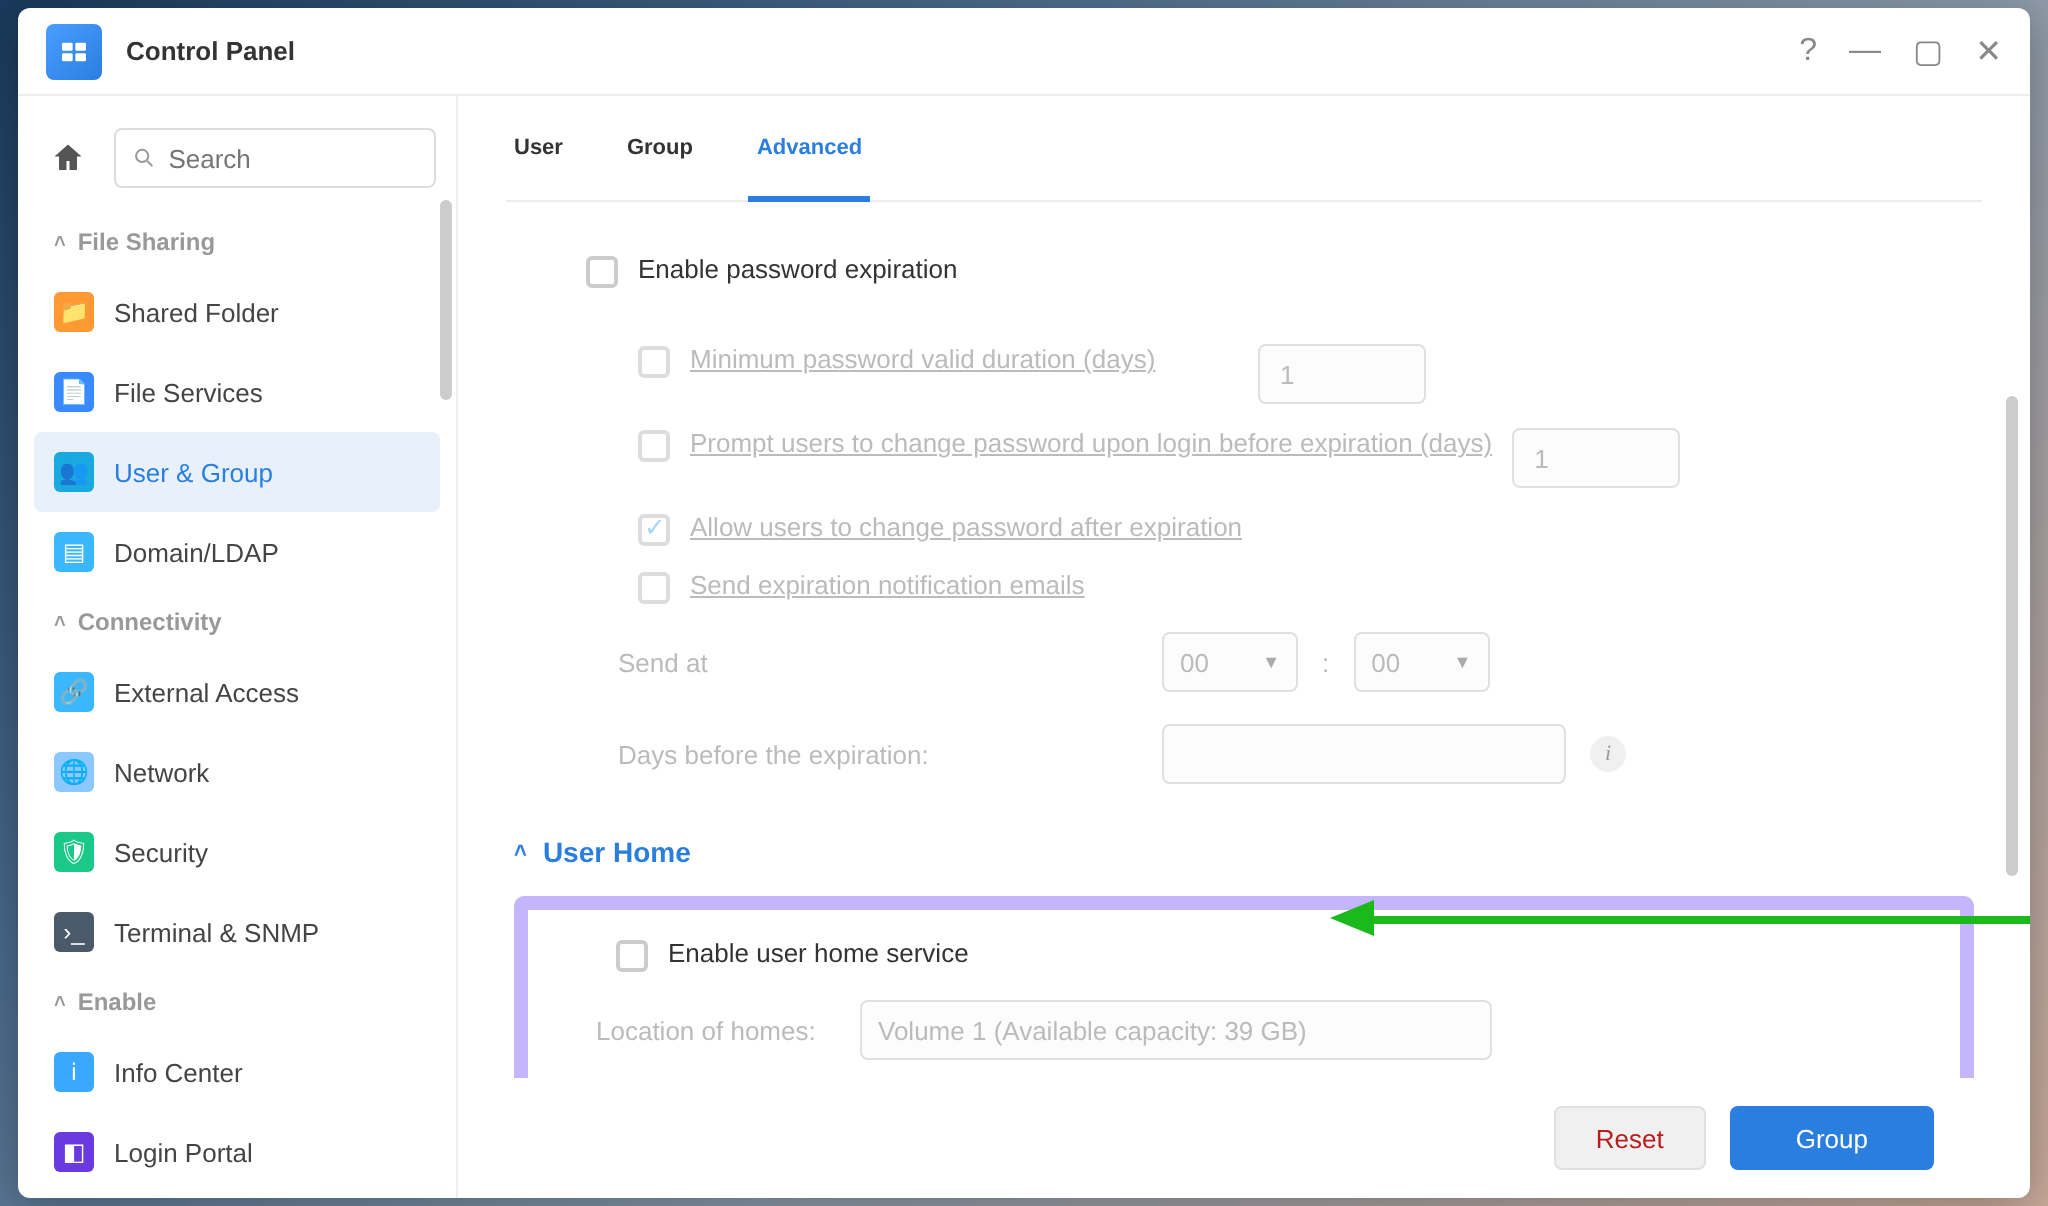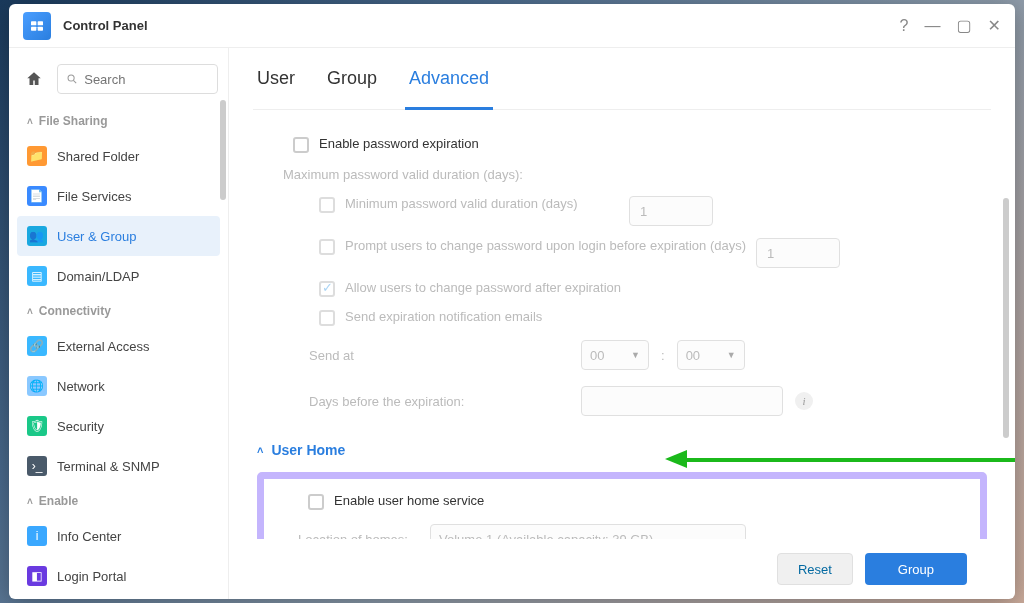--- a/index.html
+++ b/index.html
@@ -30,50 +30,50 @@
 .si-teal { background: #1aa8e0; }
 .si-cyan { background: #3ab8ff; }
 .si-light { background: #8ac8ff; }
 .si-green { background: #1ac888; }
 .si-dark { background: #4a5a6a; }
 .si-skyblue { background: #3aa8ff; }
 .si-purple { background: #6a3ae0; }
 .content { flex: 1; display: flex; flex-direction: column; padding: 12px 24px 0 24px; overflow: hidden; position: relative; }
 .content-scroll { position: absolute; right: 6px; top: 150px; width: 6px; height: 240px; background: #ccc; border-radius: 3px; }
 .tabs { display: flex; gap: 24px; border-bottom: 1px solid #eee; }
-.tab { padding: 8px 4px 20px 4px; font-size: 18px; font-weight: 400; color: #333; cursor: pointer; position: relative; }
+.tab { padding: 8px 4px 20px 4px; font-size: 11px; font-weight: 700; color: #333; cursor: pointer; position: relative; }
 .tab.active { color: #2a7edf; }
 .tab.active::after { content: ''; position: absolute; bottom: -1px; left: 0; right: 0; height: 3px; background: #2a7edf; }
 .settings { flex: 1; overflow-y: auto; padding: 20px 4px 0 4px; }
 .checkbox-row { display: flex; align-items: flex-start; gap: 10px; padding: 6px 0; margin-left: 36px; }
 .checkbox { width: 16px; height: 16px; border: 2px solid #ccc; border-radius: 3px; cursor: pointer; flex-shrink: 0; position: relative; margin-top: 1px; }
 .checkbox.checked { border-color: #2a7edf; }
 .checkbox.checked::after { content: '✓'; position: absolute; top: -3px; left: 1px; color: #2a7edf; font-size: 13px; }
 .checkbox.disabled { border-color: #ddd; cursor: default; }
 .checkbox.checked.disabled::after { color: #aad4f4; }
 .cb-label { font-size: 13px; color: #333; }
-.cb-label.disabled { color: #bbb; }
+.cb-label.disabled { color: #bbb; text-decoration: underline; }
 .sub-settings { padding-left: 26px; }
 .setting-row { display: flex; align-items: center; padding: 8px 0; gap: 12px; }
 .setting-label { font-size: 13px; color: #bbb; min-width: 286px; }
 .text-input { height: 30px; width: 84px; border: 1px solid #e0e0e0; border-radius: 4px; padding: 0 10px; font-size: 13px; color: #bbb; background: #fcfcfc; }
 .text-input.wide { width: 202px; }
 .select-like { height: 30px; min-width: 68px; border: 1px solid #e0e0e0; border-radius: 4px; padding: 0 8px; font-size: 13px; color: #bbb; background: #fcfcfc; display: flex; align-items: center; justify-content: space-between; gap: 8px; }
 .select-like.wide { min-width: 316px; }
 .select-like .caret { font-size: 9px; color: #aaa; }
 .time-sep { font-size: 13px; color: #bbb; }
 .info-icon { width: 18px; height: 18px; border-radius: 50%; background: #f0f0f0; color: #999; display: flex; align-items: center; justify-content: center; font-size: 11px; font-style: italic; font-family: Georgia, serif; }
 .section-title { display: flex; align-items: center; gap: 8px; font-size: 14px; font-weight: 600; color: #2a7edf; padding: 18px 0 10px 0; cursor: pointer; }
 .section-title .chev { font-size: 11px; }
 .highlight-box { border: 7px solid #c4b5fd; border-radius: 5px; padding: 8px 8px 12px 8px; margin-top: 4px; }
 .arrow-annot { position: absolute; top: 400px; left: 436px; width: 420px; height: 20px; pointer-events: none; }
 .arrow-line { position: absolute; top: 10px; left: 20px; right: 0; height: 4px; background: #1bb91b; }
 .arrow-head { position: absolute; top: 2px; left: 0; width: 0; height: 0; border-right: 22px solid #1bb91b; border-top: 9px solid transparent; border-bottom: 9px solid transparent; }
 .btn { height: 32px; padding: 0 20px; border-radius: 4px; font-size: 13px; cursor: pointer; display: inline-flex; align-items: center; border: 1px solid transparent; }
-.btn.gray { background: #f0f0f0; color: #0369a1; border-color: #e0e0e0; }
+.btn.gray { background: #f0f0f0; color: #b91c1c; border-color: #e0e0e0; }
 .btn.primary { background: #2a7edf; color: #fff; padding: 0 32px; }
 .footer { padding: 14px 24px; display: flex; justify-content: flex-end; gap: 12px; }
 </style>
 </head>
 <body>
 
 <div class="window">
   <div class="titlebar">
     <div class="app-icon">
       <svg viewBox="0 0 24 24">
@@ -175,21 +175,20 @@
       </div>
 
       <div class="settings">
         <div class="checkbox-row">
           <div class="checkbox"></div>
           <span class="cb-label">Enable password expiration</span>
         </div>
 
         <div class="sub-settings">
           <div class="setting-row">
-            <span class="setting-label">Maximum password valid duration (days):</span>
           </div>
           <div class="checkbox-row">
             <div class="checkbox disabled"></div>
             <span class="cb-label disabled" style="min-width:274px">Minimum password valid duration (days)</span>
             <input class="text-input" disabled="" value="1" style="">
           </div>
           <div class="checkbox-row">
             <div class="checkbox disabled"></div>
             <span class="cb-label disabled" style="min-width:274px">Prompt users to change password upon login before expiration (days)</span>
             <input class="text-input" disabled="" value="1" style="">

